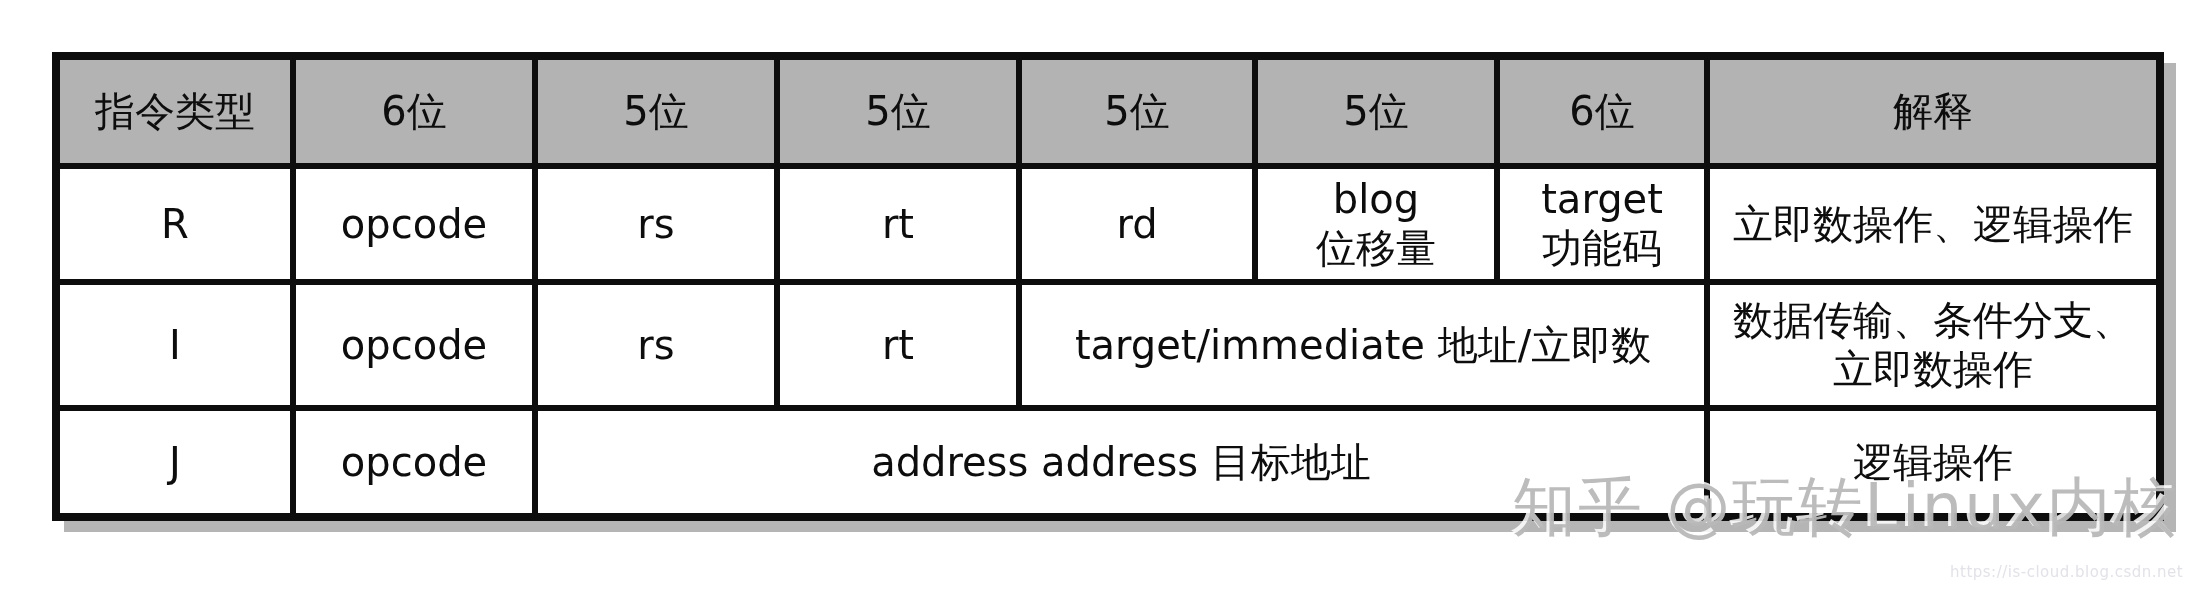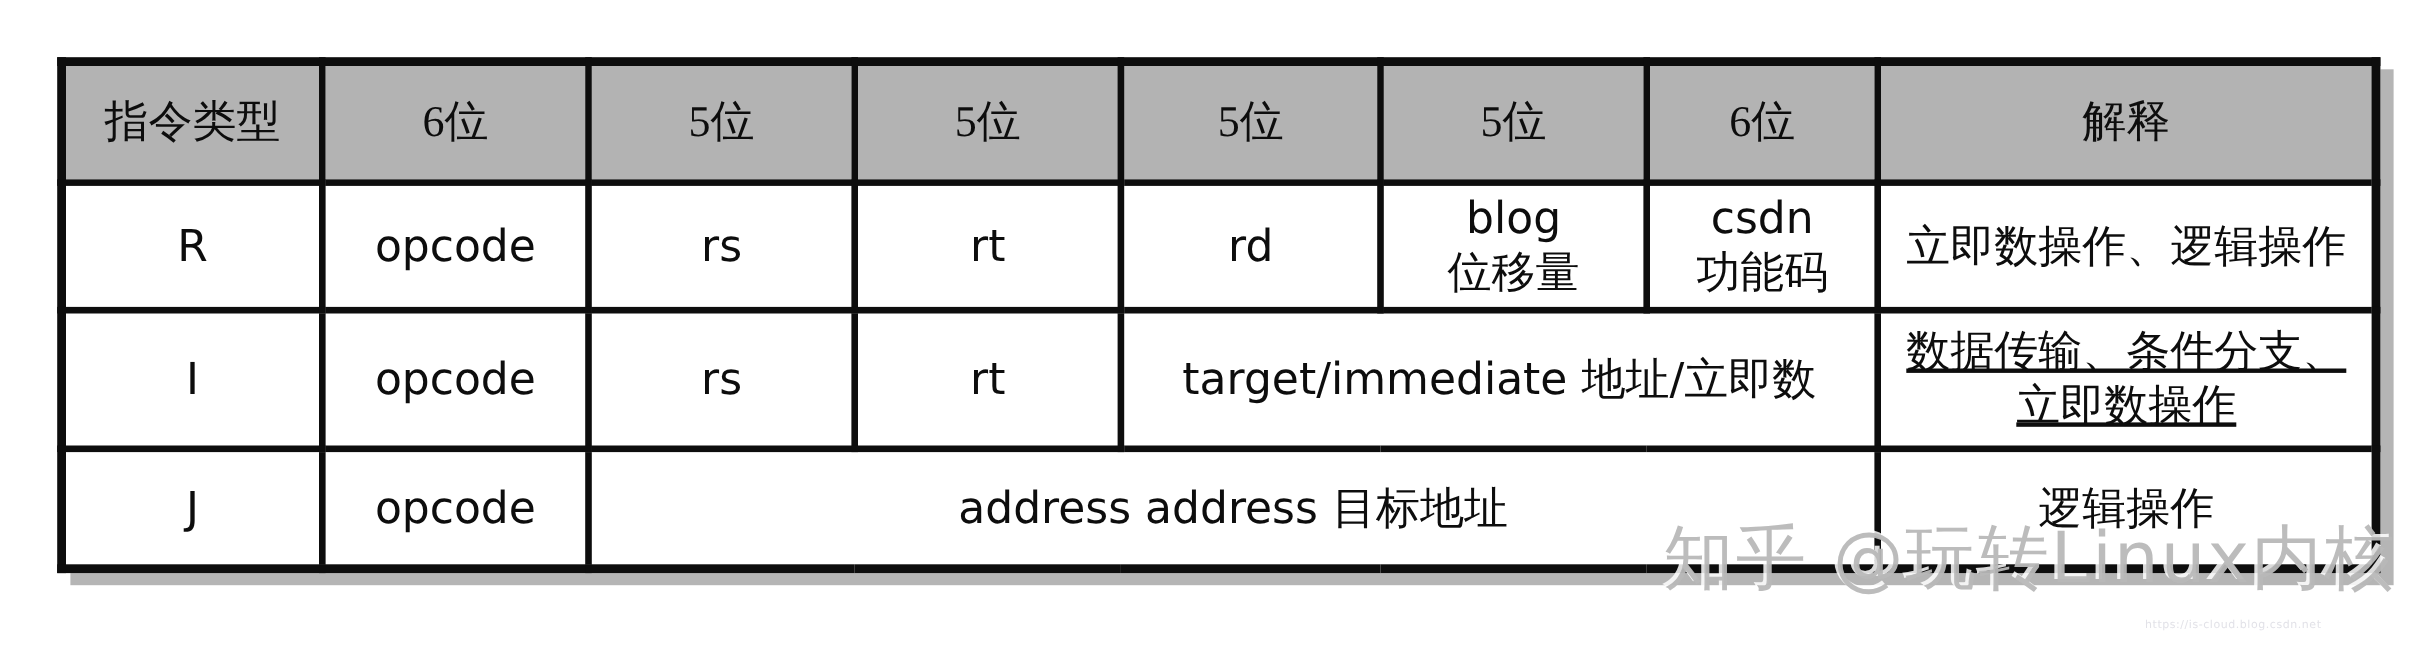--- a/index.html
+++ b/index.html
@@ -37,44 +37,43 @@
     color: #0d0d0d;
     white-space: pre-line;
     line-height: 1.22;
     overflow: hidden;
   }
   table.fmt {
     border: 8px solid #0d0d0d;
   }
   table.fmt th {
     background: #b3b3b3;
-    font-family: Liberation Serif, serif;
   }
   tr.row-header { height: 110px; }
   tr.row-r      { height: 116px; }
   tr.row-i      { height: 126px; }
   tr.row-j      { height: 109px; }
   td.small-2line { font-size: 38px; line-height: 1.18; }
-  td.explain-2line { font-size: 38px; line-height: 1.18; text-decoration: underline; }
+  td.explain-2line { font-size: 38px; line-height: 1.18; }
   .watermark {
     position: absolute;
     left: 1512px;
     top: 464px;
     font-size: 64px;
     letter-spacing: 2px;
     color: rgba(184, 184, 184, 0.95);
     text-shadow: -3px -3px 0 rgba(255, 255, 255, 0.85);
     white-space: nowrap;
     z-index: 10;
   }
   .watermark-url {
     position: absolute;
     left: 1950px;
     top: 563px;
-    font-size: 10px;
+    font-size: 15px;
     letter-spacing: 0.5px;
     color: #e2e2e8;
     white-space: nowrap;
     z-index: 10;
   }
 </style>
 </head>
 <body>
 
 <div class="canvas">
@@ -105,21 +104,21 @@
       </tr>
 
       <tr class="row-r">
         <td>R</td>
         <td>opcode</td>
         <td>rs</td>
         <td>rt</td>
         <td>rd</td>
         <td class="small-2line">blog
 位移量</td>
-        <td class="small-2line">csdn
+        <td class="small-2line">target
 功能码</td>
         <td>立即数操作、逻辑操作</td>
       </tr>
 
       <tr class="row-i">
         <td>I</td>
         <td>opcode</td>
         <td>rs</td>
         <td>rt</td>
         <td colspan="3">target/immediate 地址/立即数</td>

